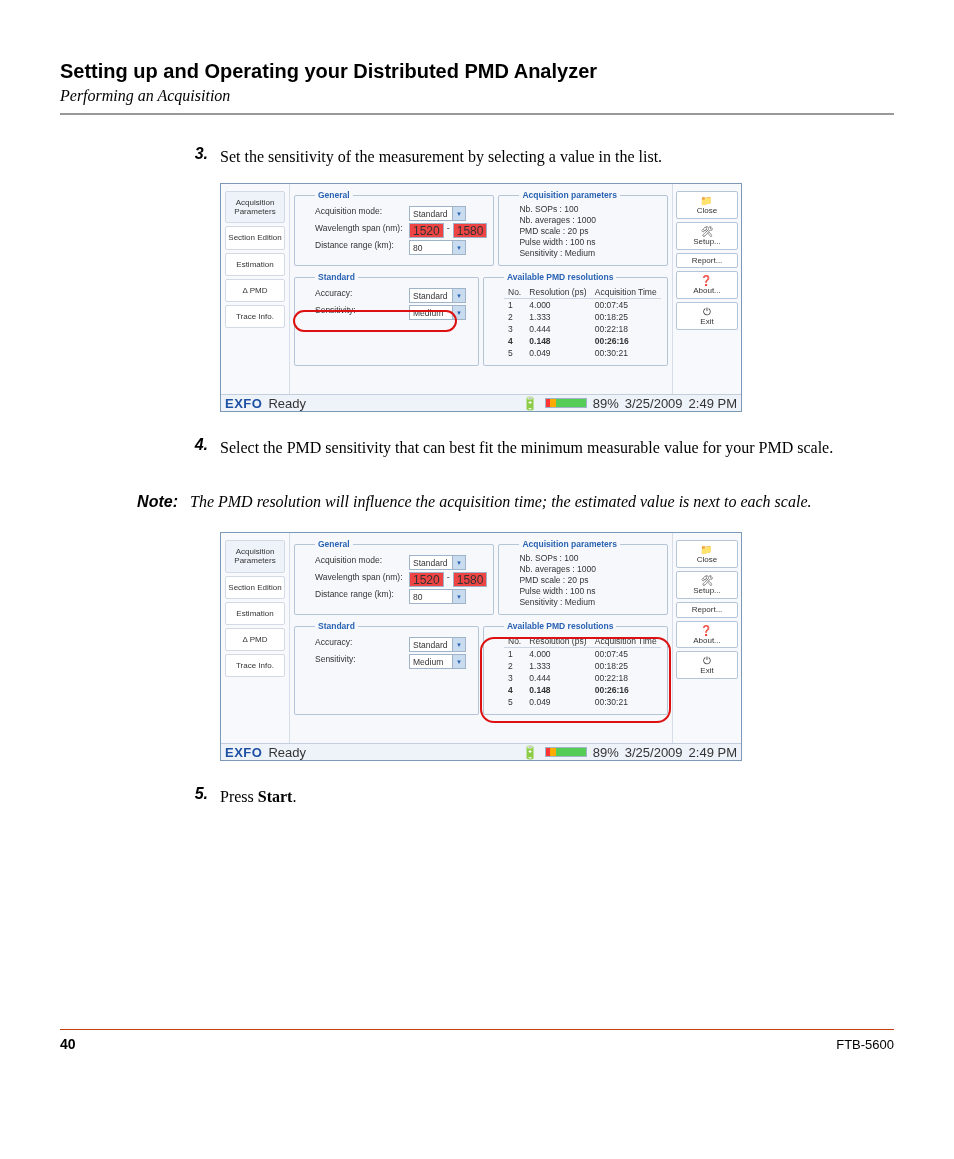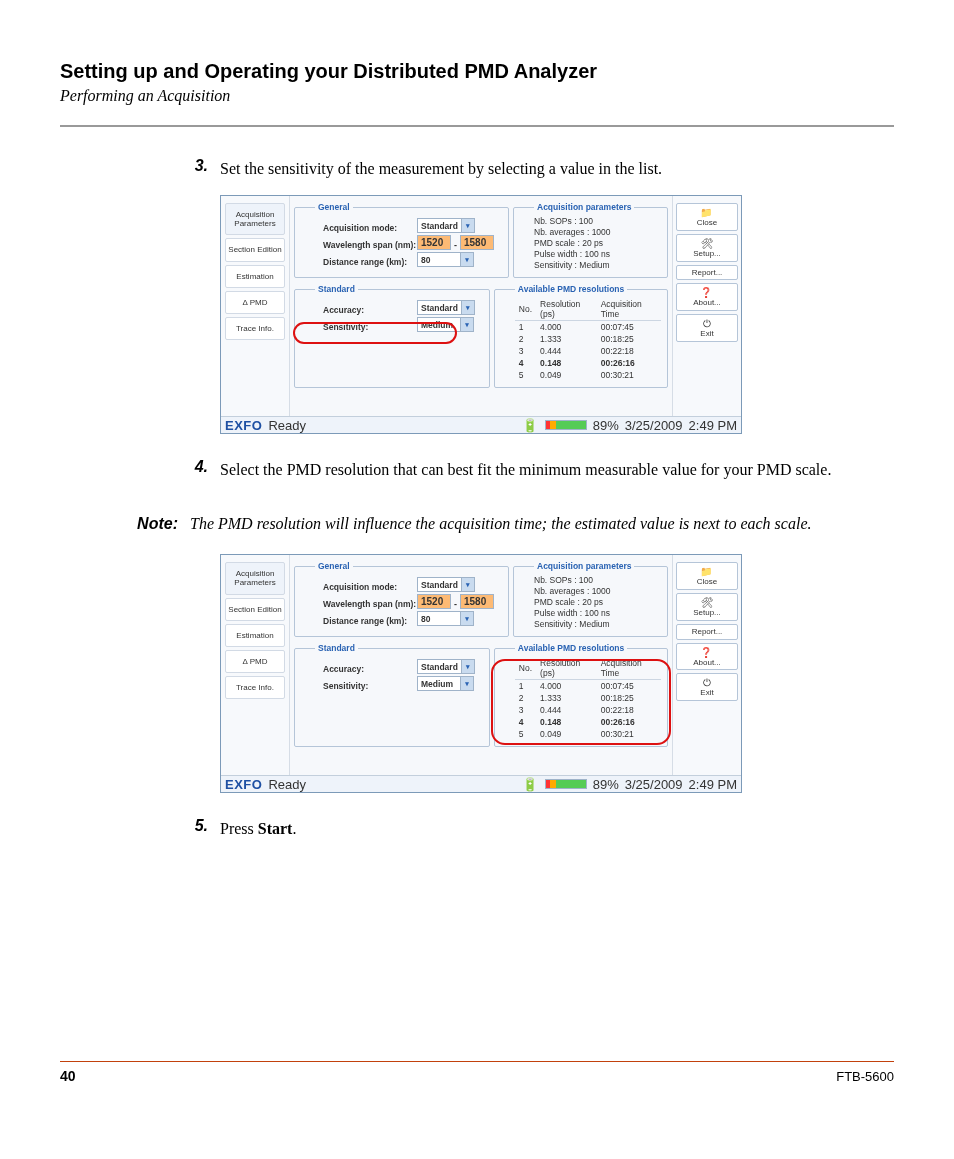--- a/index.html
+++ b/index.html
@@ -14,21 +14,21 @@
   }
   .heading {
     font-family: Liberation Sans, sans-serif;
     font-weight: bold;
     font-size: 20px;
     margin-bottom: 4px;
   }
   .subheading {
     font-style: italic;
     font-size: 16px;
-    margin-bottom: 20px;
+    margin-bottom: 8px;
   }
   .hr {
     border: none;
     border-top: 2px solid #999;
     margin: 6px 0 30px 0;
   }
   .step {
     display: flex;
     margin: 0 0 14px 120px;
   }
@@ -110,46 +110,45 @@
     padding: 4px 6px 6px 20px;
   }
   legend {
     color: #2a63b3;
     font-weight: bold;
     font-size: 8.5px;
     padding: 0 3px;
   }
   .form-row {
     display: flex;
-    align-items: flex-end;
-    margin: 2px 8px;
-    font-weight: bold;
+    align-items: flex-start;
+    margin: 2px 0;
   }
   .form-row label {
     width: 94px;
     font-size: 8.5px;
   }
   .combo {
     display: inline-flex;
     align-items: center;
     border: 1px solid #9fb3c9;
     background: #fff;
     height: 13px;
     font-size: 8.5px;
   }
   .combo .val { padding: 0 3px; min-width: 36px; }
   .combo .arrow {
     width: 12px; height: 13px; background: #c9dbef; color:#2a63b3;
     display:flex;align-items:center;justify-content:center;font-size:7px;border-left:1px solid #9fb3c9;
   }
   .txt {
     border: 1px solid #9fb3c9;
-    background: #fdba74;
+    background: #ef4444;
     height: 13px;
-    font-size: 10px;
+    font-size: 12px;
     padding: 0 3px;
     min-width: 26px;
     display: inline-flex; align-items: center;
   }
   .dash { padding: 0 3px; }
   .fs-pair { display:flex; gap:4px; }
   .fs-pair fieldset { flex:1; }
   .param-list { font-size: 8.5px; line-height: 1.3; }
   .tbl { width:100%; border-collapse: collapse; font-size:8.5px; }
   .tbl th { text-align:left; font-weight:normal; border-bottom:1px solid #ccd6e2; padding:1px 4px; }
@@ -341,21 +340,21 @@
       <span class="meter"></span>
       <span>89%</span>
       <span>3/25/2009</span>
       <span>2:49 PM</span>
     </div>
   </div>
 </div>
 
 <div class="step">
   <div class="step-num">4.</div>
-  <div class="step-body">Select the PMD resolution that can best fit the minimum measurable value for your PMD scale.</div>
+  <div class="step-body">Select the PMD sensitivity that can best fit the minimum measurable value for your PMD scale.</div>
 </div>
 
 <div class="note-row">
   <div class="note-label">Note:</div>
   <div class="note-body">The PMD resolution will influence the acquisition time; the estimated value is next to each scale.</div>
 </div>
 
 <div class="screenshot-wrap">
   <div class="app">
     <div class="app-body">

